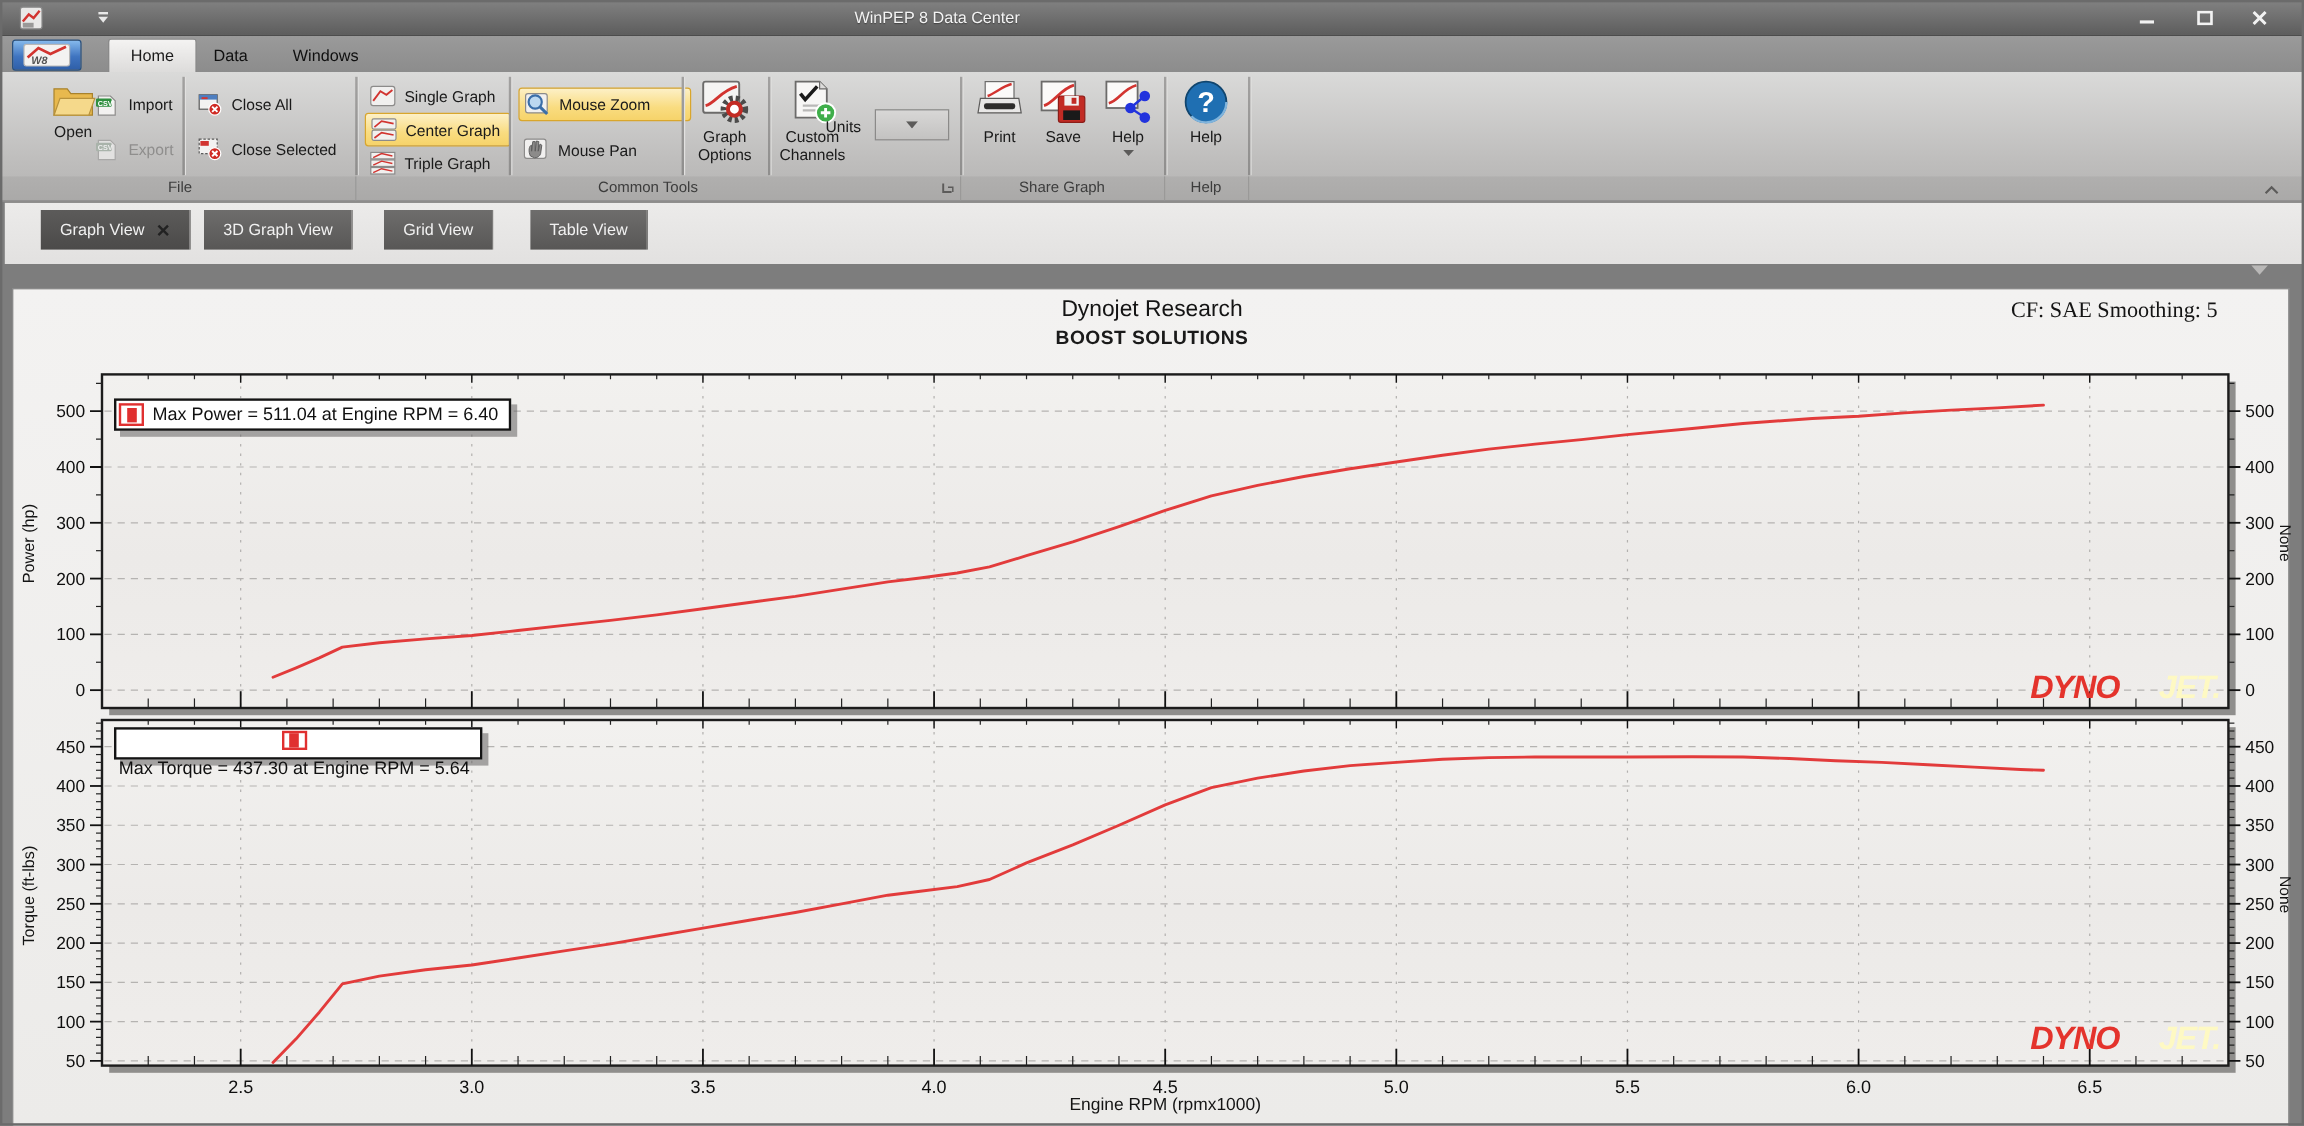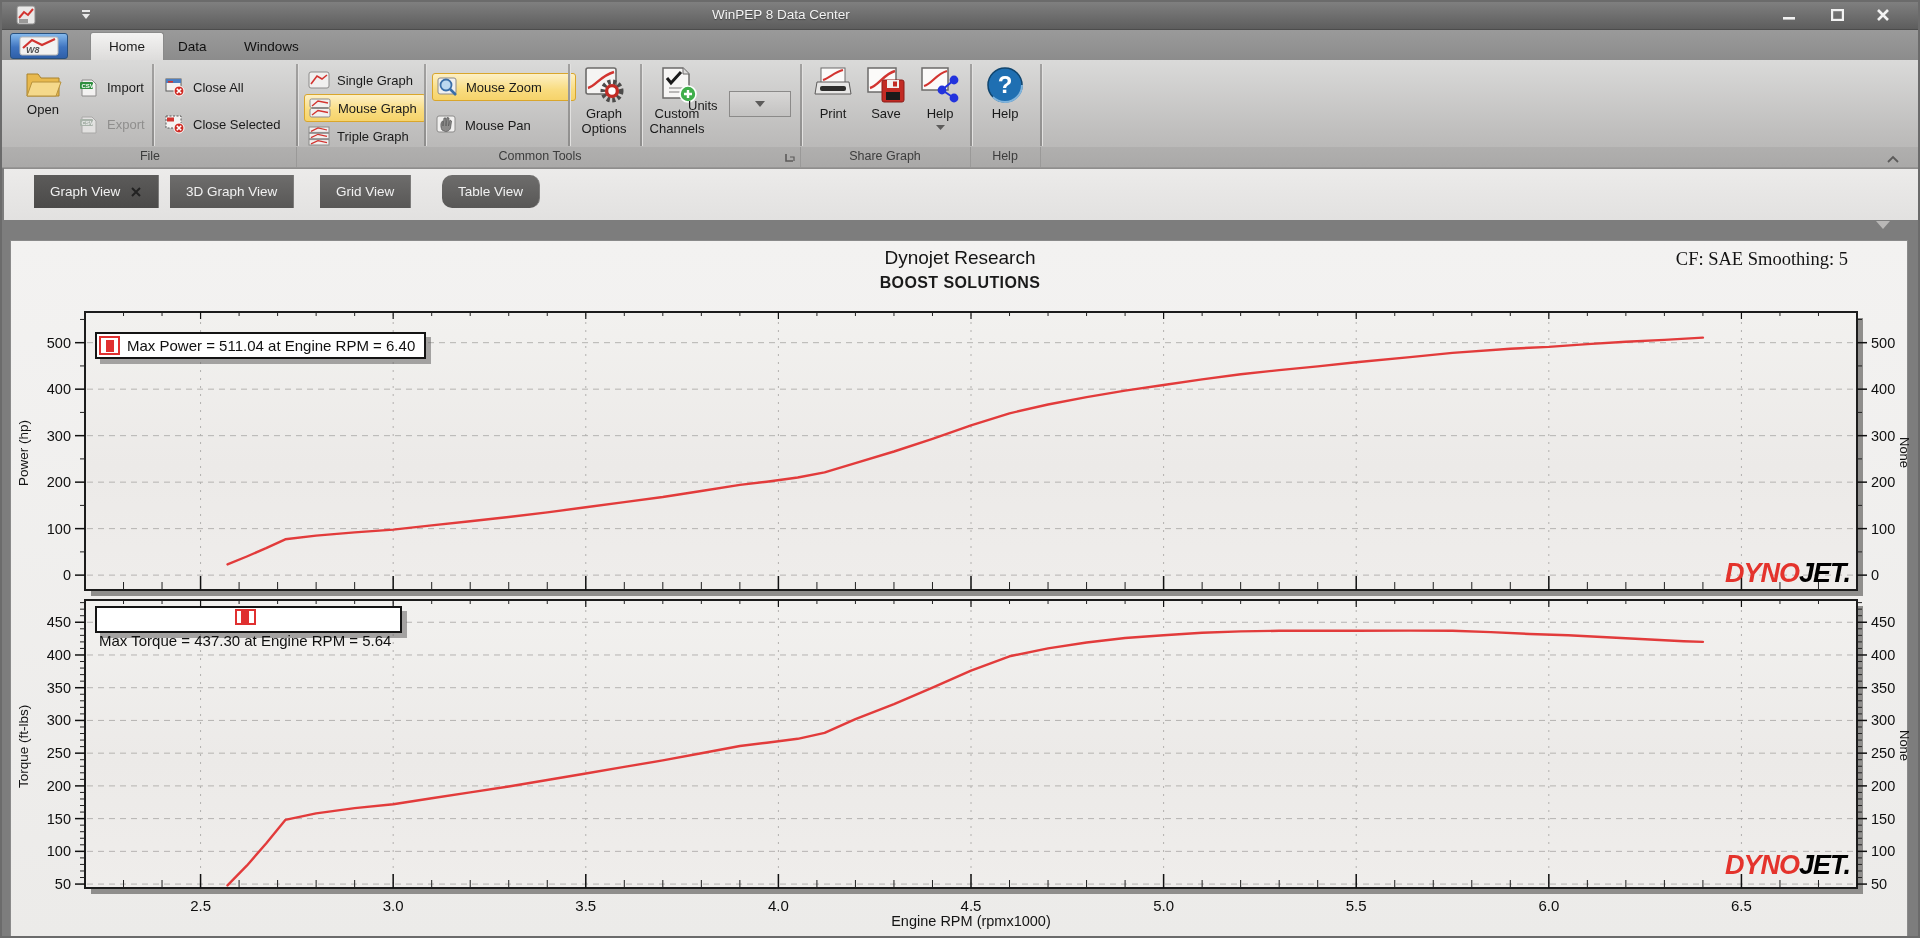--- a/index.html
+++ b/index.html
@@ -78,21 +78,21 @@
   .axis-title-left { position:absolute; left:16px; width:30px; font-size:13.5px; color:#141414;
     writing-mode:vertical-rl; transform:rotate(180deg); text-align:center; }
   .axis-title-right { position:absolute; left:1892px; width:20px; font-size:13px; color:#141414;
     writing-mode:vertical-rl; text-align:center; }
   .x-title { position:absolute; left:22px; top:913px; width:1898px; text-align:center;
     font-size:14.5px; color:#141414; }
 
   .dynologo { position:absolute; width:170px; text-align:right; font-size:27px; font-weight:bold;
     font-style:italic; letter-spacing:-1px; white-space:nowrap; }
   .dynologo .d1 { color:#e4332c; }
-  .dynologo .d2 { color:#000000; }
+  .dynologo .d2 { color:#fef9c3;margin-left:33px; }
 
   .frame { position:absolute; inset:0; border:2px solid #6b6b6b; pointer-events:none; z-index:50; }
 </style>
 </head>
 <body>
 
 <div class="titlebar">
   <span class="app-icon16">
     <svg width="20" height="20">
         <rect x="1" y="1" width="18" height="18" rx="2" fill="#e9e8e7" stroke="#8a8a8a"></rect>
@@ -152,21 +152,21 @@
   <span class="tr-ic" style="left:1866px;">
     <svg width="22" height="22">
         <polygon points="11,2 21,20 1,20" fill="#d9d8d7" stroke="#8c8b8a" stroke-width="1.5"></polygon>
         <circle cx="11" cy="14" r="2.4" fill="#c03a34"></circle>
       </svg>
   </span>
 </div>
 
 <div class="ribbon">
 
-  <div class="bigbtn" style="left:14px; top:6px; width:58px;">
+  <div class="bigbtn" style="left:32px; top:6px; width:58px;">
     <svg width="38" height="34">
         <path d="M3,8 L14,8 L17,12 L35,12 L35,30 L3,30 Z" fill="#e8b94e" stroke="#a8822c"></path>
         <path d="M3,30 L8,16 L37,16 L32,30 Z" fill="#f5d98b" stroke="#b8923c"></path>
       </svg>
     <span>Open</span>
   </div>
   <div class="smallbtn" style="left:74px; top:13px;">
     <svg width="22" height="22">
         <path d="M4,4 L14,4 L18,8 L18,20 L4,20 Z" fill="#f3f2f1" stroke="#8c8b8a"></path>
         <rect x="2" y="6" width="13" height="7" rx="1" fill="#2f8f3f"></rect>
@@ -211,21 +211,21 @@
       </svg>
     <span>Single Graph</span>
   </div>
   <div class="smallbtn sel" style="left:304px; top:34px;">
     <svg width="22" height="20">
         <rect x="1" y="1" width="20" height="8.5" rx="1.5" fill="#f1f0ef" stroke="#8c8b8a"></rect>
         <rect x="1" y="10.5" width="20" height="8.5" rx="1.5" fill="#f1f0ef" stroke="#8c8b8a"></rect>
         <polyline points="3,8 9,3 19,5" fill="none" stroke="#d23430" stroke-width="1.4"></polyline>
         <polyline points="3,17 9,12.5 19,14.5" fill="none" stroke="#d23430" stroke-width="1.4"></polyline>
       </svg>
-    <span>Mouse Graph</span>
+    <span>Center Graph</span>
   </div>
   <div class="smallbtn" style="left:304px; top:62px;">
     <svg width="22" height="20">
         <rect x="1" y="1" width="20" height="5.4" fill="#f1f0ef" stroke="#8c8b8a"></rect>
         <rect x="1" y="7.3" width="20" height="5.4" fill="#f1f0ef" stroke="#8c8b8a"></rect>
         <rect x="1" y="13.6" width="20" height="5.4" fill="#f1f0ef" stroke="#8c8b8a"></rect>
         <polyline points="3,5.4 10,2 19,4" fill="none" stroke="#d23430" stroke-width="1.2"></polyline>
         <polyline points="3,11.6 10,8.3 19,10.3" fill="none" stroke="#d23430" stroke-width="1.2"></polyline>
         <polyline points="3,17.9 10,14.6 19,16.6" fill="none" stroke="#d23430" stroke-width="1.2"></polyline>
       </svg>
@@ -354,21 +354,21 @@
     <svg class="tab-x" width="12" height="12">
         <path d="M2,2 L10,10 M10,2 L2,10" stroke="#222" stroke-width="2"></path>
       </svg>
   </div>
   <div class="dtab" style="left:166px;">
     <span>3D Graph View</span>
   </div>
   <div class="dtab" style="left:316px;">
     <span>Grid View</span>
   </div>
-  <div class="dtab" style="left:438px;border-radius:10px;">
+  <div class="dtab" style="left:438px;">
     <span>Table View</span>
   </div>
   <svg class="tab-overflow" width="14" height="8">
       <polygon points="0,0 14,0 7,8" fill="#b9b8b7"></polygon>
     </svg>
 </div>
 
 <div class="panel"></div>
 
 <svg id="charts-svg">

